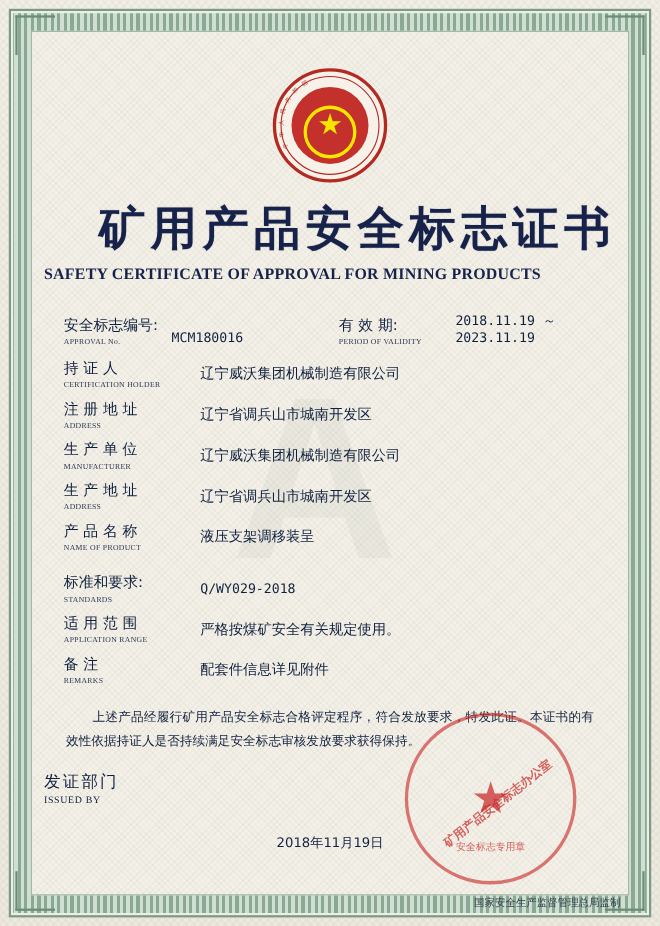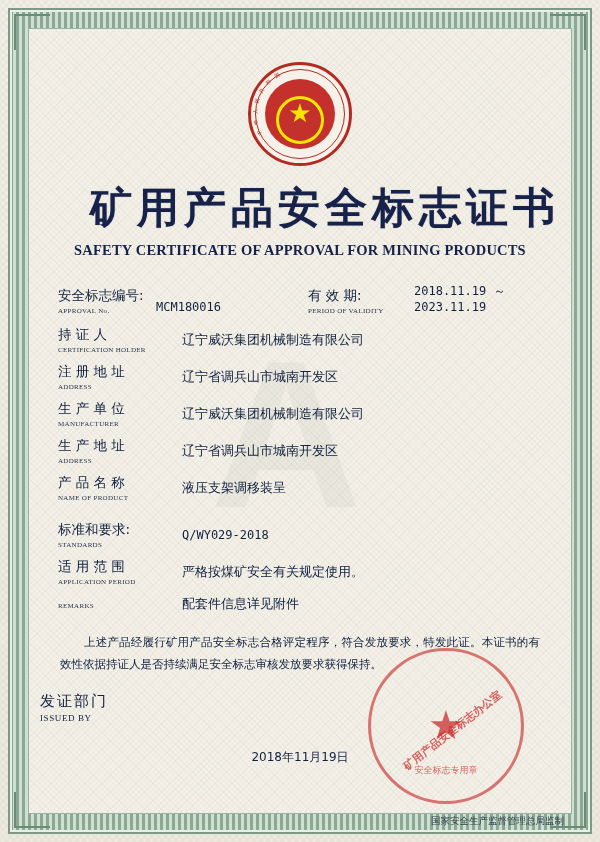--- a/index.html
+++ b/index.html
@@ -98,21 +98,20 @@
     text-align:right;
     font-size:42px;
     letter-spacing:5px;
     color:#17224a;
     font-weight:bold;
     margin-top:14px;
     font-family:"DejaVu Sans", sans-serif;
     text-shadow:0 0 1px rgba(20,30,70,.4);
   }
   .title-en{
-    text-align:center;
     font-size:14.5px;
     letter-spacing:.2px;
     color:#17224a;
     font-weight:bold;
     margin-top:6px;
     font-family:"Liberation Serif", serif;
   }
 
   
   .fields{margin:24px 18px 0 18px;}
@@ -309,27 +308,28 @@
         <div class="labels">
           <div class="lab-cn tight">标准和要求:</div>
           <div class="lab-en">STANDARDS</div>
         </div>
         <div class="val mono">Q/WY029-2018</div>
       </div>
 
       <div class="row">
         <div class="labels">
           <div class="lab-cn tight">适 用 范 围</div>
-          <div class="lab-en">APPLICATION PERIOD</div>
+          <div class="lab-en">APPLICATION RANGE</div>
         </div>
         <div class="val">严格按煤矿安全有关规定使用。</div>
       </div>
 
       <div class="row">
         <div class="labels">
+          <div class="lab-cn tight">备 注</div>
           <div class="lab-en">REMARKS</div>
         </div>
         <div class="val">配套件信息详见附件</div>
       </div>
 
     </div>
 
     <div class="para">上述产品经履行矿用产品安全标志合格评定程序，符合发放要求，特发此证。本证书的有效性依据持证人是否持续满足安全标志审核发放要求获得保持。</div>
 
     <div class="issued">

